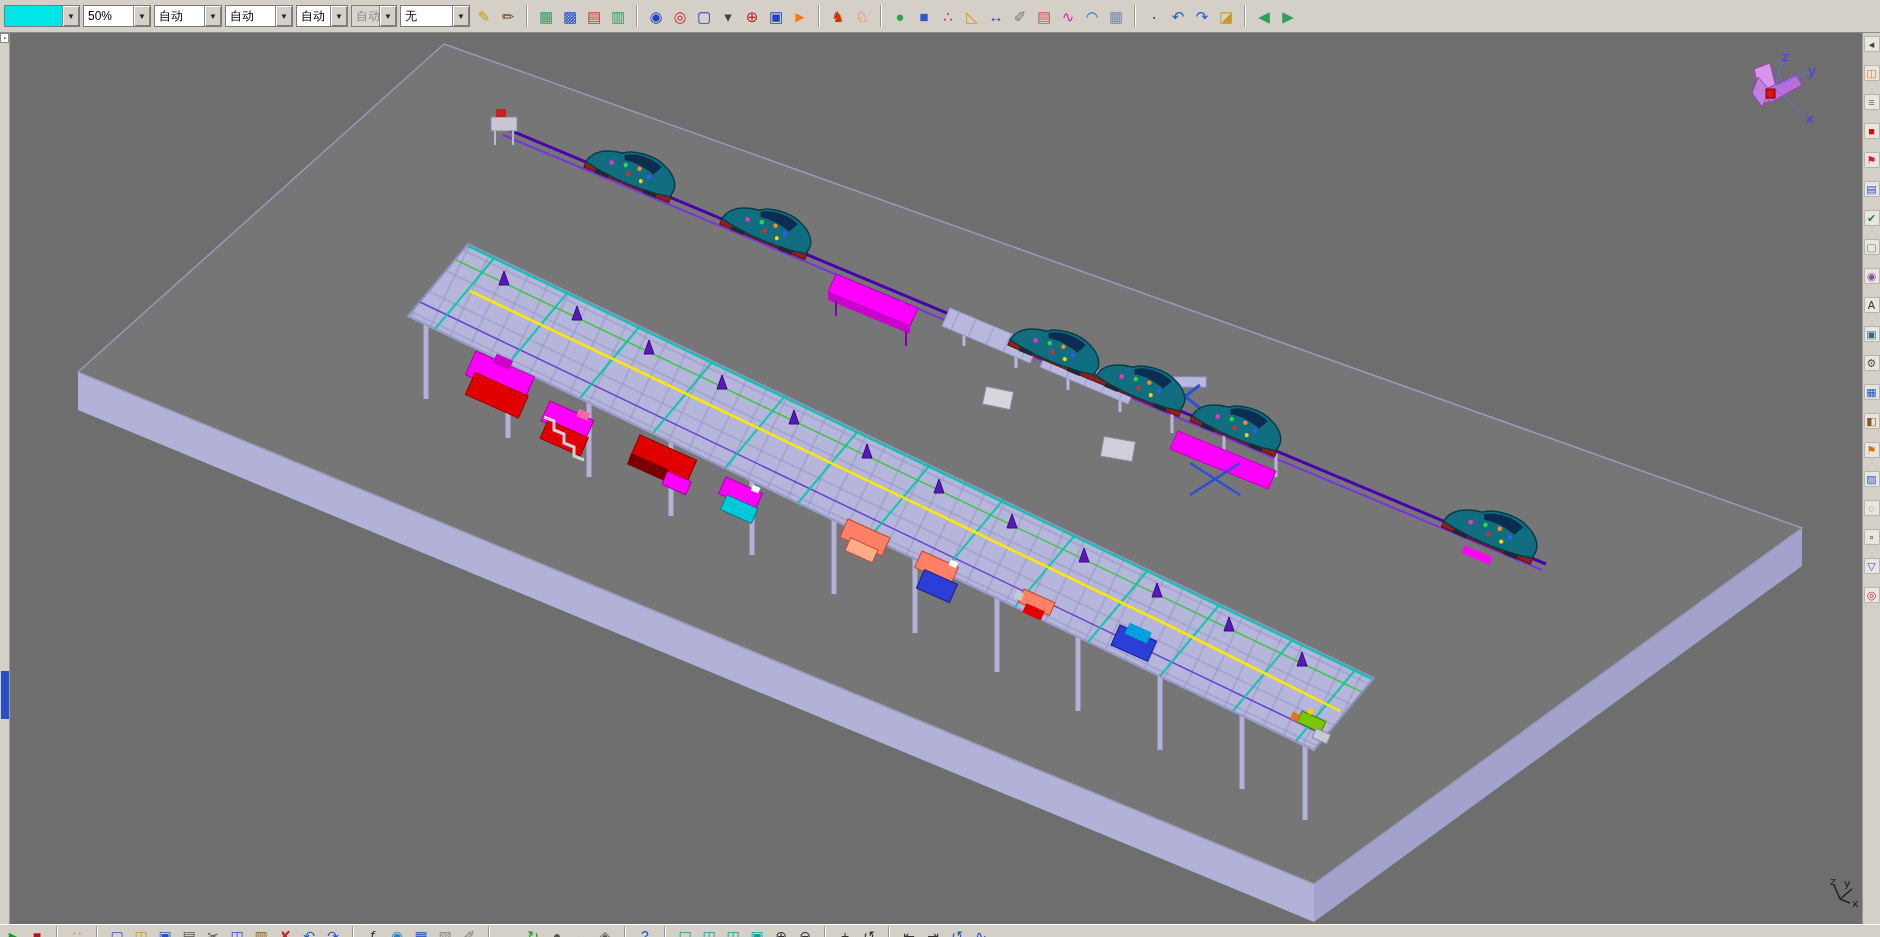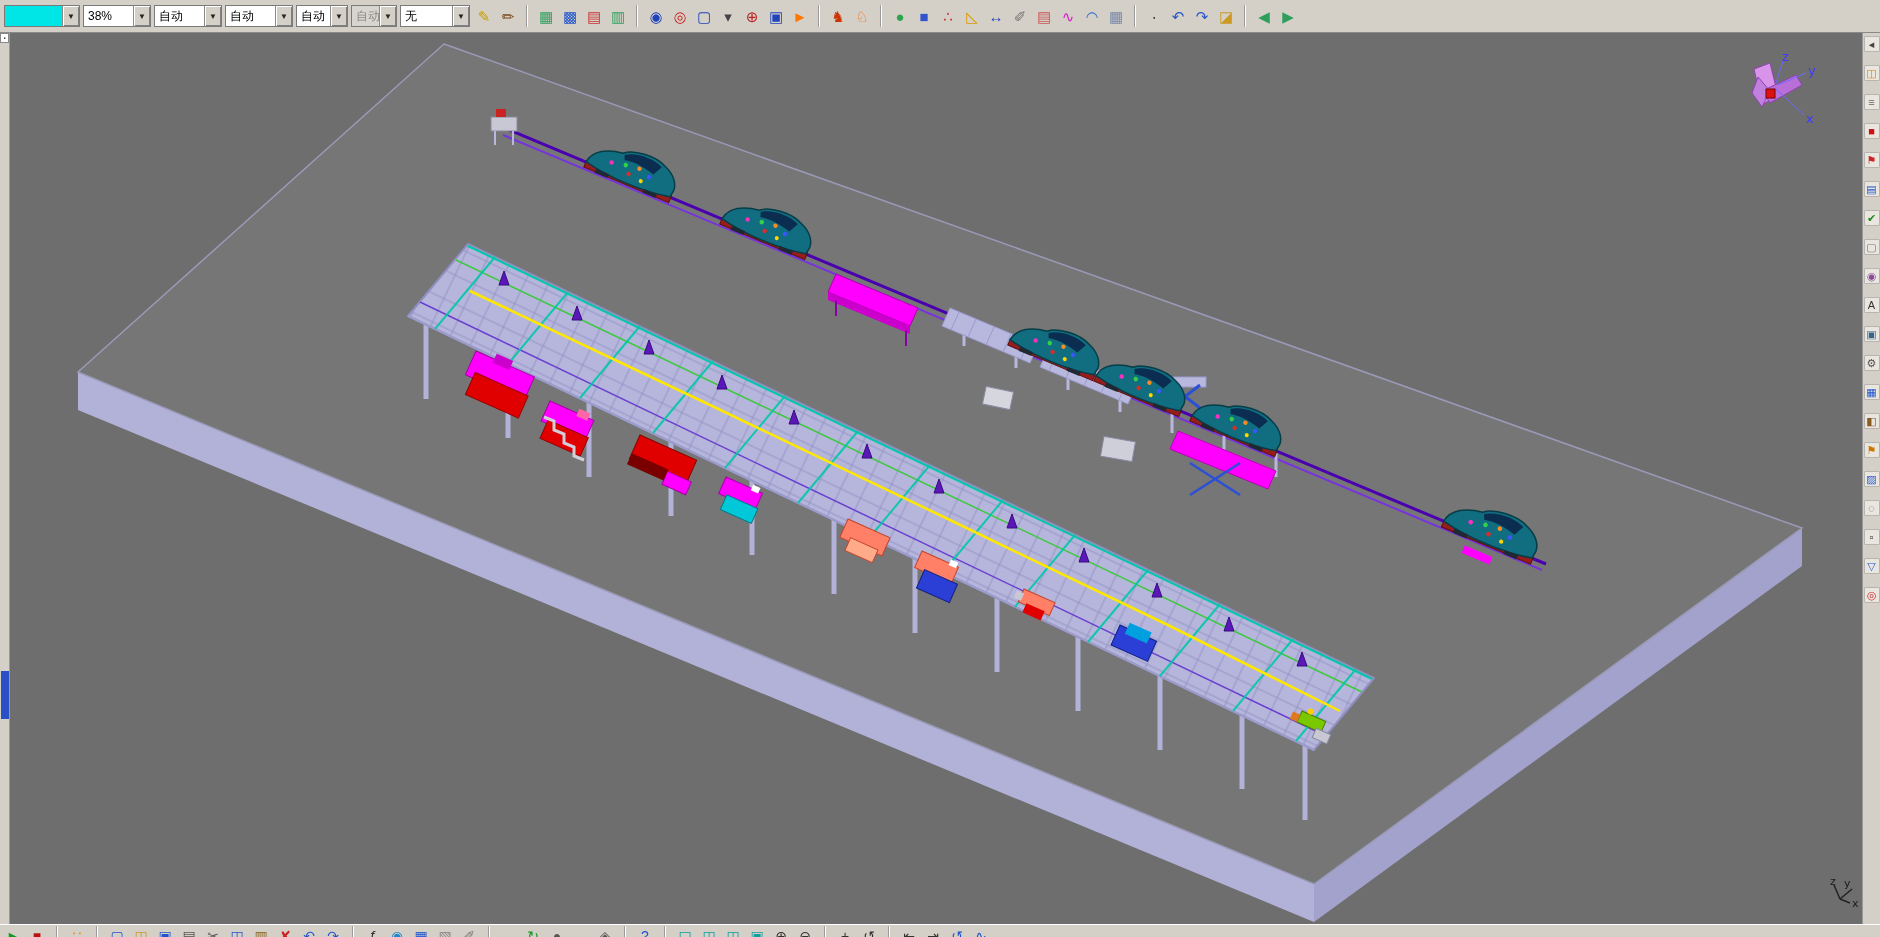--- a/index.html
+++ b/index.html
@@ -78,21 +78,21 @@
 <body>
 
 <div class="app">
 
   <div class="toolbar-top">
     <div class="combo w76">
       <span class="cval" style="background:#00e6e6"></span>
       <span class="cdd">▼</span>
     </div>
     <div class="combo w68">
-      <span class="cval">38%</span>
+      <span class="cval">50%</span>
       <span class="cdd">▼</span>
     </div>
     <div class="combo w68">
       <span class="cval">自动</span>
       <span class="cdd">▼</span>
     </div>
     <div class="combo w68">
       <span class="cval">自动</span>
       <span class="cdd">▼</span>
     </div>

